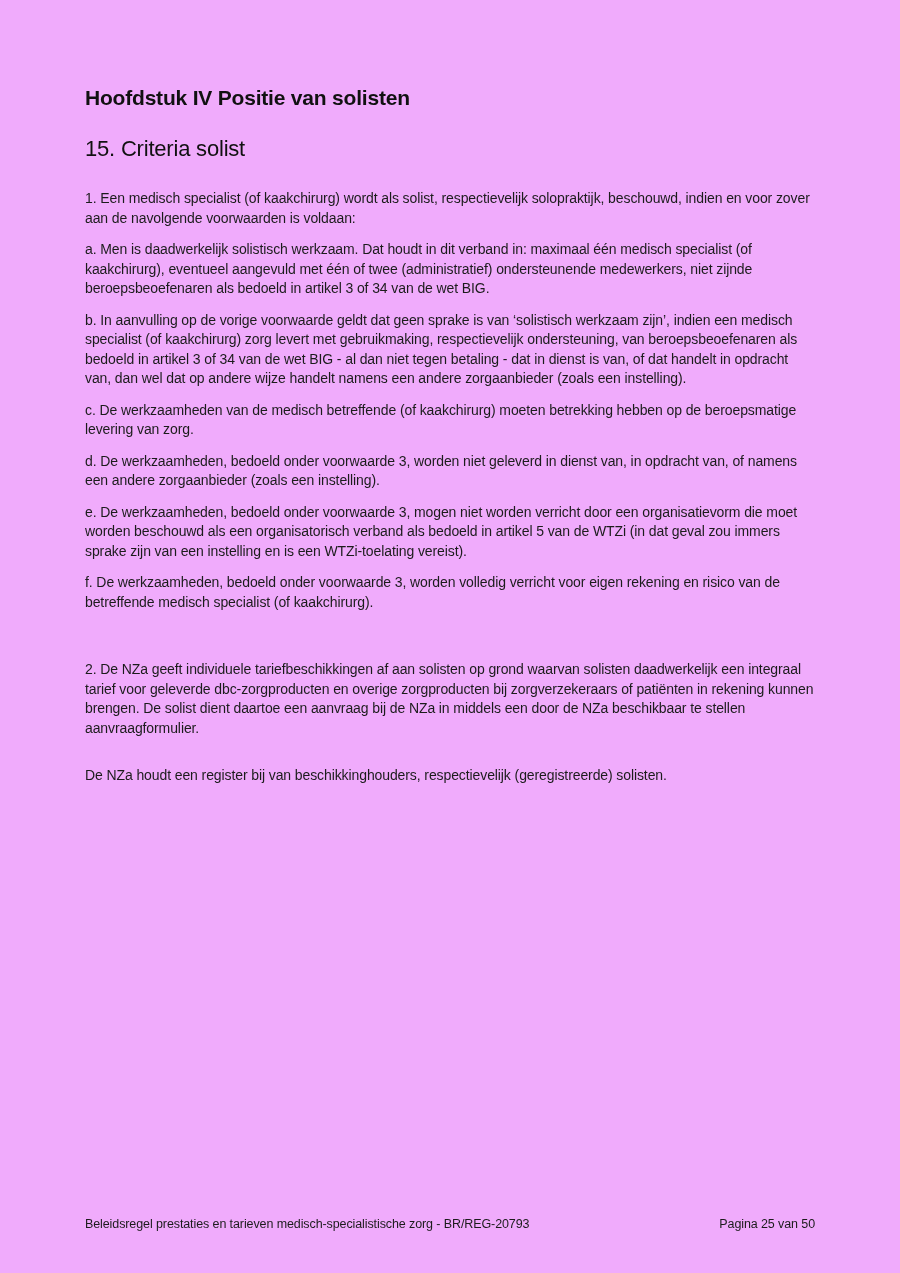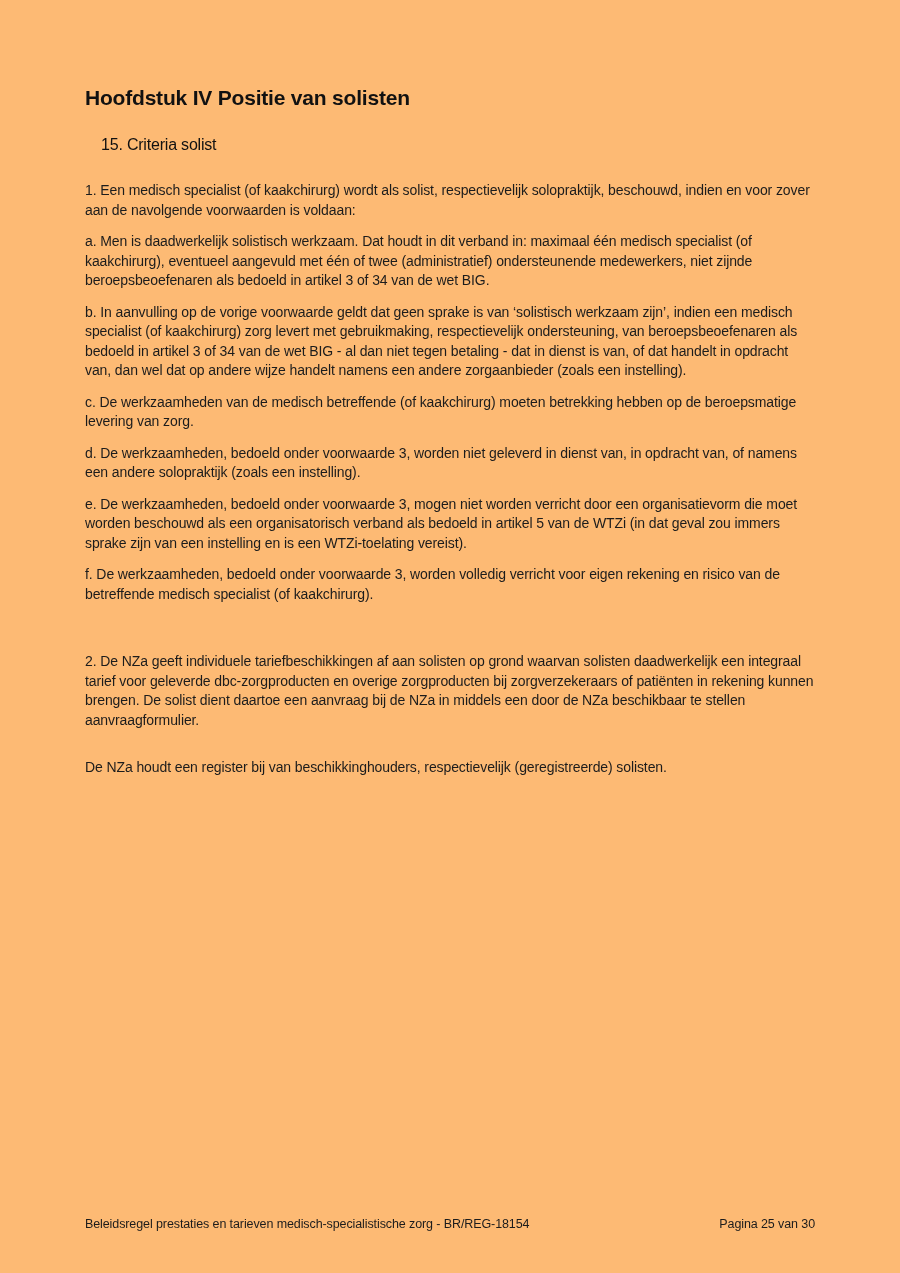--- a/index.html
+++ b/index.html
@@ -1,44 +1,44 @@
 <!DOCTYPE html>
 <html><head>
 <meta charset="utf-8">
 <style>
   * { margin: 0; padding: 0; box-sizing: border-box; }
   html, body { background: #ffffff; }
   .page {
     position: relative;
     width: 900px;
     height: 1273px;
-    background: #fdba74;
+    background: #f0abfc;
     font-family: "Liberation Sans", "DejaVu Sans", sans-serif;
     color: #1c1c1c;
     overflow: hidden;
   }
   .content {
     position: absolute;
     top: 86px;
     left: 85px;
     width: 732px;
   }
   h1.chapter {
     font-size: 21px;
     font-weight: 700;
     color: #111111;
     letter-spacing: -0.2px;
     margin: 0 0 26px 0;
   }
   h2.section {
-    font-size: 16px;
+    font-size: 22px;
     font-weight: 400;
     color: #111111;
     letter-spacing: -0.2px;
-    margin: 0 0 27px 16px;
+    margin: 0 0 27px 0;
   }
   p.body-par {
     font-size: 14px;
     line-height: 19.5px;
     letter-spacing: -0.1px;
     margin: 0 0 12px 0;
     color: #1c1c1c;
   }
   p.gap-xl { margin-top: 48px; }
   p.gap-lg { margin-top: 28px; }
@@ -61,24 +61,24 @@
 
 <div class="page">
   <div class="content">
     <h1 class="chapter">Hoofdstuk IV Positie van solisten</h1>
     <h2 class="section">15. Criteria solist</h2>
 
     <p class="body-par">1. Een medisch specialist (of kaakchirurg) wordt als solist, respectievelijk solopraktijk, beschouwd, indien en voor zover aan de navolgende voorwaarden is voldaan:</p>
     <p class="body-par">a. Men is daadwerkelijk solistisch werkzaam. Dat houdt in dit verband in: maximaal één medisch specialist (of kaakchirurg), eventueel aangevuld met één of twee (administratief) ondersteunende medewerkers, niet zijnde beroepsbeoefenaren als bedoeld in artikel 3 of 34 van de wet BIG.</p>
     <p class="body-par">b. In aanvulling op de vorige voorwaarde geldt dat geen sprake is van ‘solistisch werkzaam zijn’, indien een medisch specialist (of kaakchirurg) zorg levert met gebruikmaking, respectievelijk ondersteuning, van beroepsbeoefenaren als bedoeld in artikel 3 of 34 van de wet BIG - al dan niet tegen betaling - dat in dienst is van, of dat handelt in opdracht van, dan wel dat op andere wijze handelt namens een andere zorgaanbieder (zoals een instelling).</p>
     <p class="body-par">c. De werkzaamheden van de medisch betreffende (of kaakchirurg) moeten betrekking hebben op de beroepsmatige levering van zorg.</p>
-    <p class="body-par">d. De werkzaamheden, bedoeld onder voorwaarde 3, worden niet geleverd in dienst van, in opdracht van, of namens een andere solopraktijk (zoals een instelling).</p>
+    <p class="body-par">d. De werkzaamheden, bedoeld onder voorwaarde 3, worden niet geleverd in dienst van, in opdracht van, of namens een andere zorgaanbieder (zoals een instelling).</p>
     <p class="body-par">e. De werkzaamheden, bedoeld onder voorwaarde 3, mogen niet worden verricht door een organisatievorm die moet worden beschouwd als een organisatorisch verband als bedoeld in artikel 5 van de WTZi (in dat geval zou immers sprake zijn van een instelling en is een WTZi-toelating vereist).</p>
     <p class="body-par">f. De werkzaamheden, bedoeld onder voorwaarde 3, worden volledig verricht voor eigen rekening en risico van de betreffende medisch specialist (of kaakchirurg).</p>
     <p class="body-par gap-xl">2. De NZa geeft individuele tariefbeschikkingen af aan solisten op grond waarvan solisten daadwerkelijk een integraal tarief voor geleverde dbc-zorgproducten en overige zorgproducten bij zorgverzekeraars of patiënten in rekening kunnen brengen. De solist dient daartoe een aanvraag bij de NZa in middels een door de NZa beschikbaar te stellen aanvraagformulier.</p>
     <p class="body-par gap-md">De NZa houdt een register bij van beschikkinghouders, respectievelijk (geregistreerde) solisten.</p>
   </div>
 
   <div class="footer">
-    <span>Beleidsregel prestaties en tarieven medisch-specialistische zorg - BR/REG-18154</span>
-    <span>Pagina 25 van 30</span>
+    <span>Beleidsregel prestaties en tarieven medisch-specialistische zorg - BR/REG-20793</span>
+    <span>Pagina 25 van 50</span>
   </div>
 </div>
 
 </body></html>

